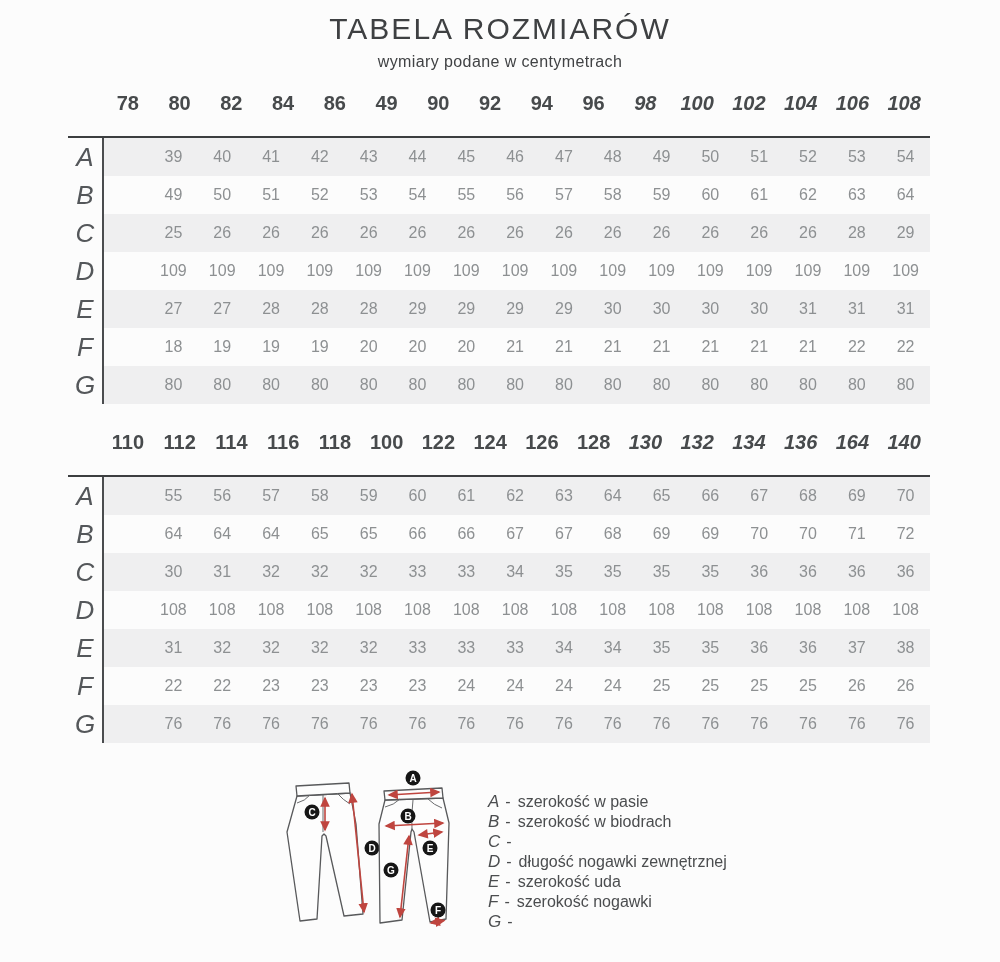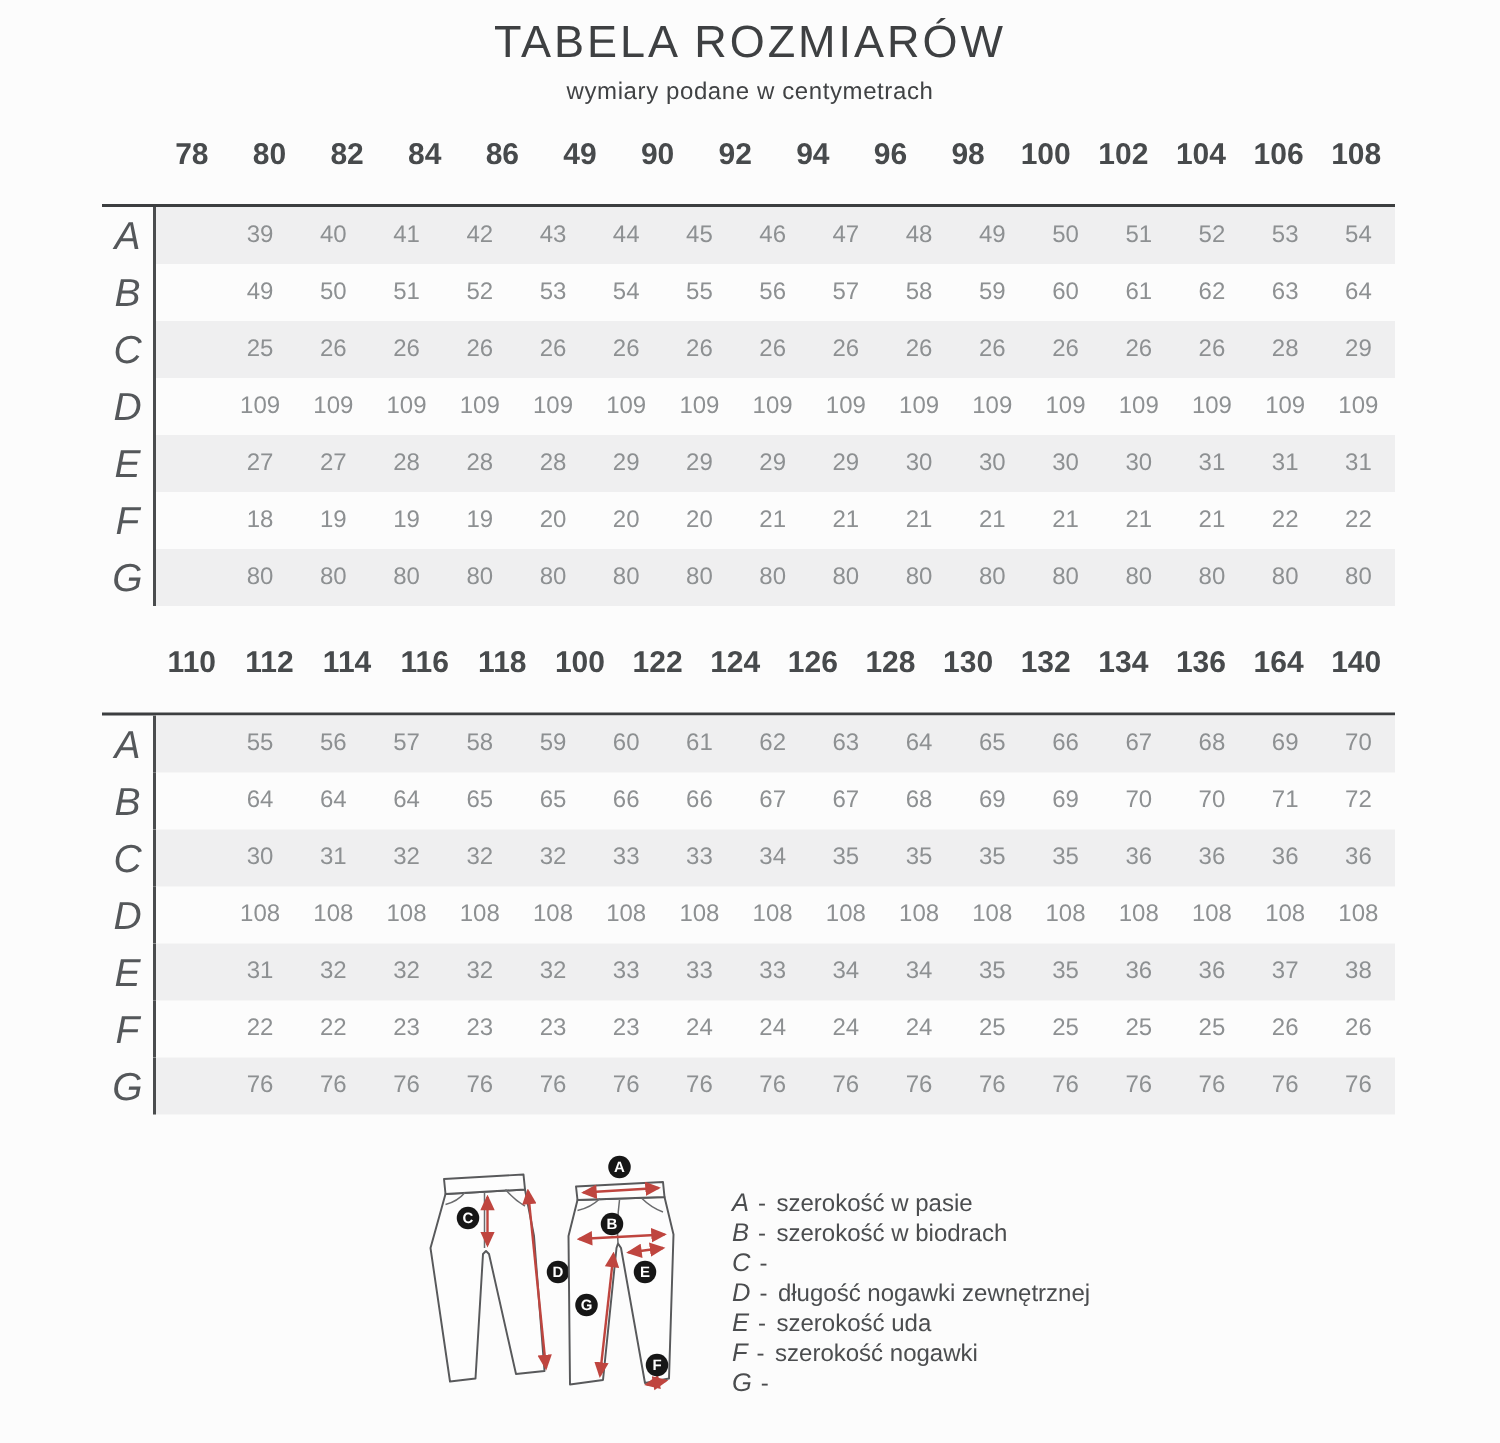--- a/index.html
+++ b/index.html
@@ -11,21 +11,21 @@
   .title-block{position:absolute;top:12px;left:0;width:1000px;text-align:center;}
   .main-title{font-size:30px;letter-spacing:2px;color:#3e4042;font-weight:400;}
   .sub-title{font-size:16px;color:#404244;margin-top:7px;letter-spacing:.4px;}
 
   .size-table{position:absolute;left:68px;width:862px;}
   #table0{top:92px;}
   #table1{top:431px;}
 
   .t-head{display:flex;padding-left:34px;height:44px;align-items:flex-start;}
   .h-cell{flex:1;text-align:center;font-weight:bold;font-size:20px;color:#474a4c;}
-  .h-cell.it{}
+  .h-cell.it{font-style:italic;}
   .corner{width:0;}
 
   .t-body{border-top:2px solid #3c3e40;}
   .t-row{display:flex;height:38px;}
   .row-label{
     width:34px;display:flex;align-items:center;justify-content:center;
     font-size:26px;font-style:italic;color:#54575a;font-weight:400;
   }
   .cells{flex:1;display:flex;border-left:2px solid #4a4c4e;padding-left:45px;}
   .t-row:nth-child(odd) .cells{background:#efeff0;}

